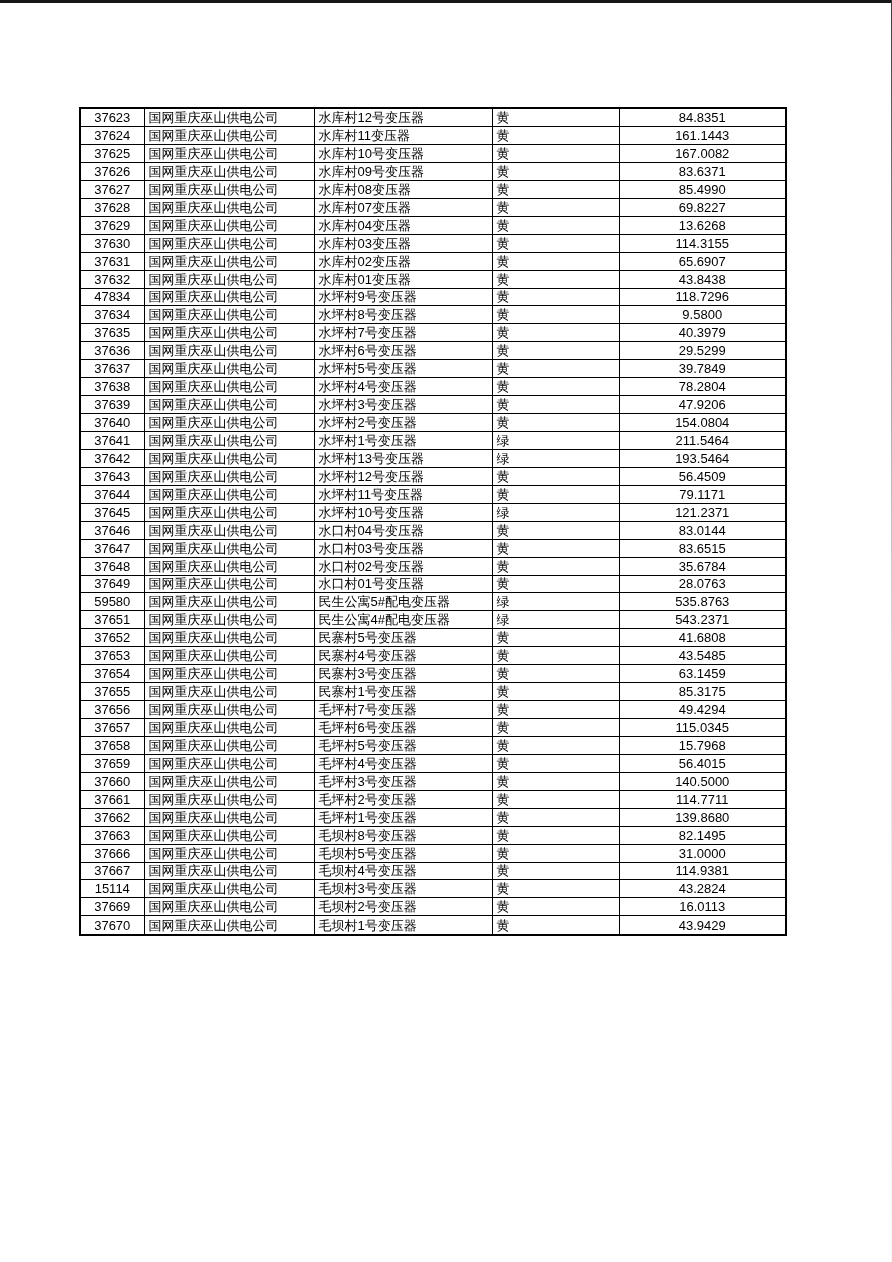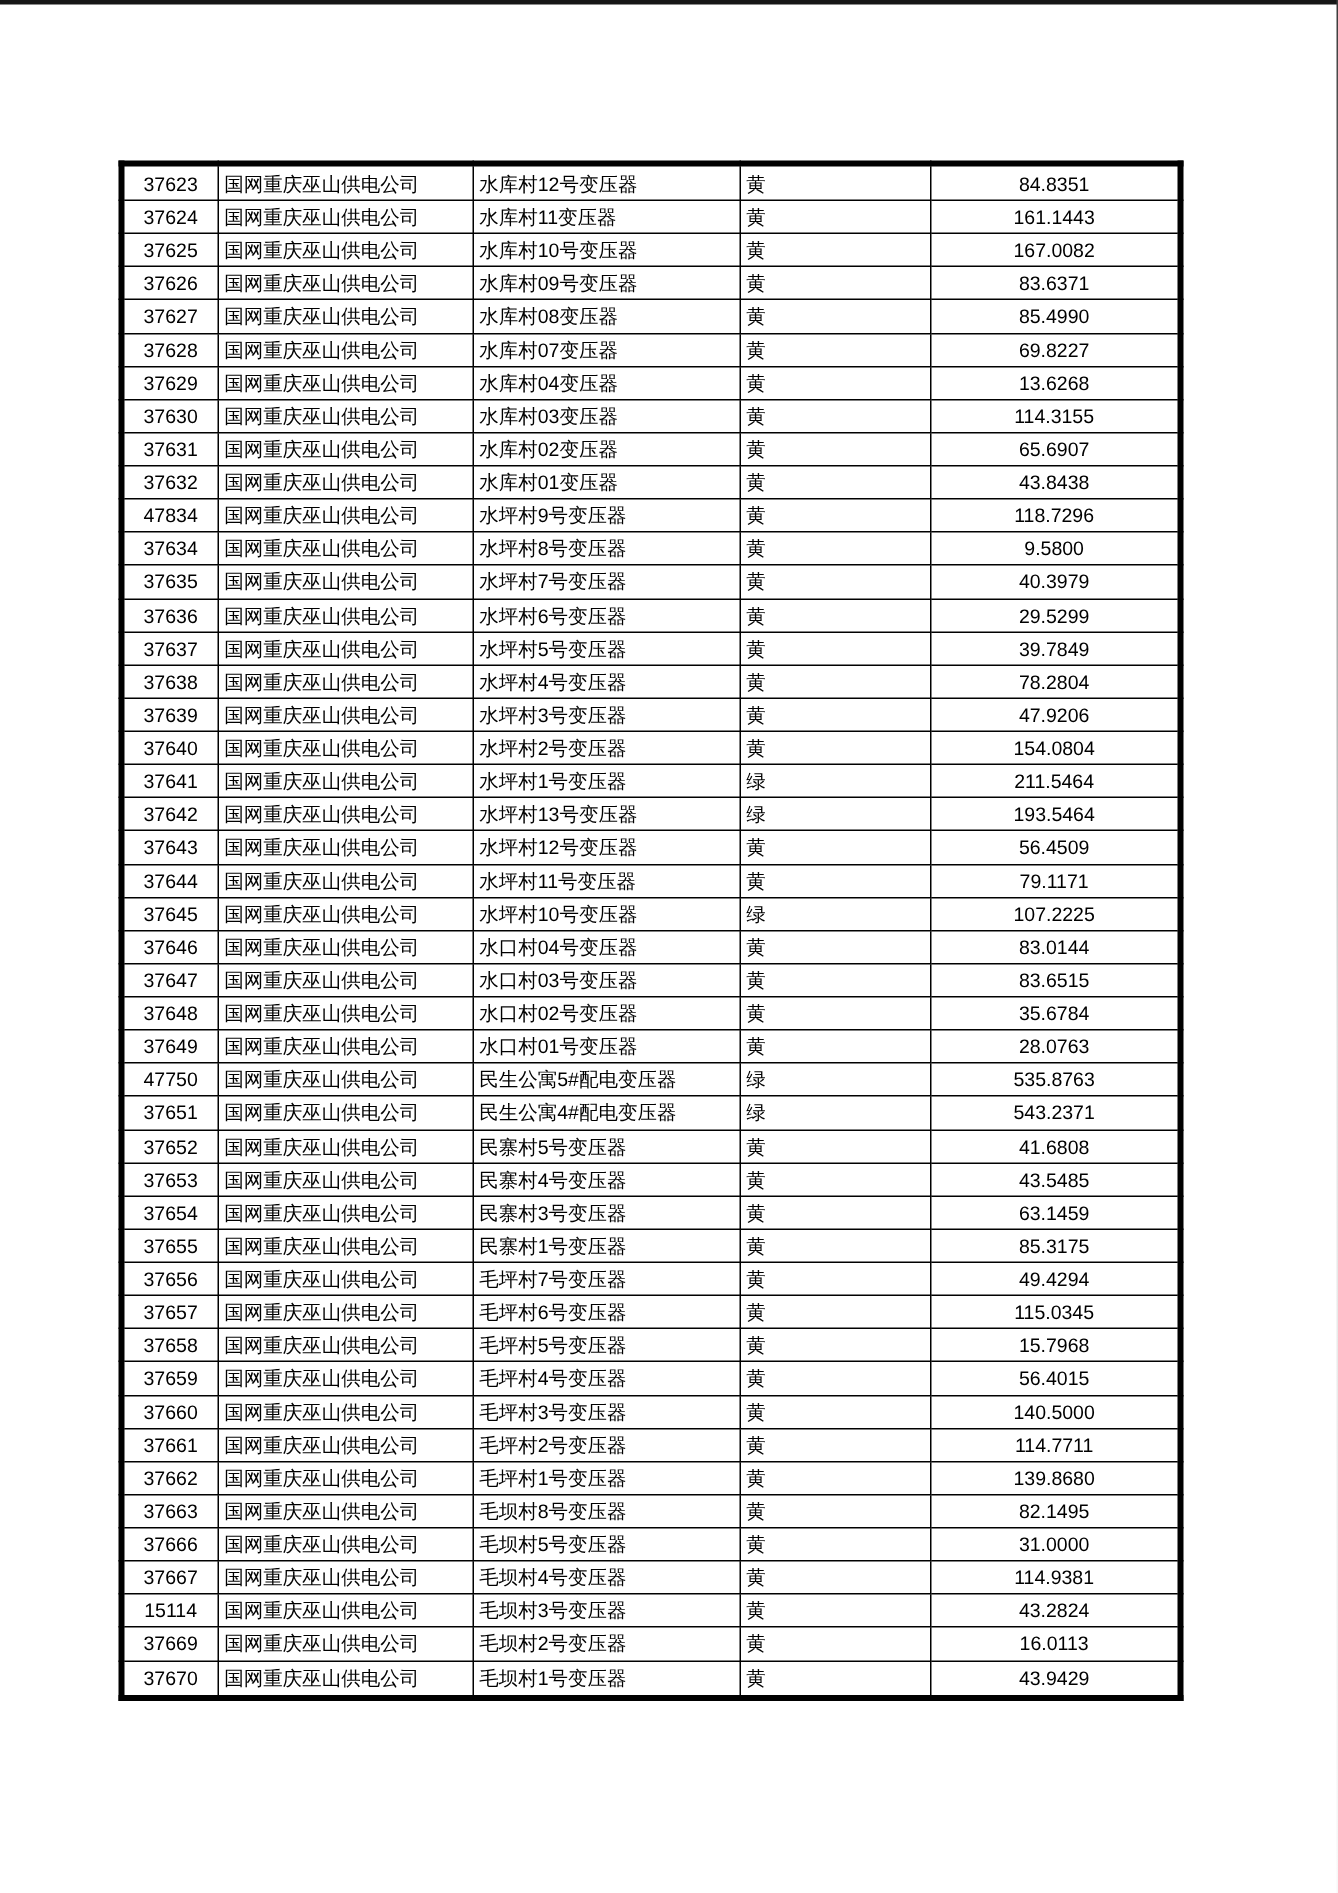--- a/index.html
+++ b/index.html
@@ -31,22 +31,22 @@
   }
   .table-wrap {
     position: absolute;
     left: 79px;
     top: 107px;
   }
   table.data-table {
     border-collapse: collapse;
     table-layout: fixed;
     width: 706px;
-    height: 1027px;
-    border: 4px solid #000000;
+    height: 829px;
+    border: 2px solid #000000;
     padding-left: 12px;
   }
   table.data-table td {
     border: 1px solid #000000;
     font-size: 13px;
     line-height: 1;
     color: #000000;
     padding: 0 2px 0 4px;
     overflow: hidden;
     white-space: nowrap;
@@ -225,21 +225,21 @@
     <td>国网重庆巫山供电公司</td>
     <td>水坪村11号变压器</td>
     <td>黄</td>
     <td class="center">79.1171</td>
   </tr>
         <tr>
     <td class="center">37645</td>
     <td>国网重庆巫山供电公司</td>
     <td>水坪村10号变压器</td>
     <td>绿</td>
-    <td class="center">107.2225</td>
+    <td class="center">121.2371</td>
   </tr>
         <tr>
     <td class="center">37646</td>
     <td>国网重庆巫山供电公司</td>
     <td>水口村04号变压器</td>
     <td>黄</td>
     <td class="center">83.0144</td>
   </tr>
         <tr>
     <td class="center">37647</td>
@@ -256,21 +256,21 @@
     <td class="center">35.6784</td>
   </tr>
         <tr>
     <td class="center">37649</td>
     <td>国网重庆巫山供电公司</td>
     <td>水口村01号变压器</td>
     <td>黄</td>
     <td class="center">28.0763</td>
   </tr>
         <tr>
-    <td class="center">47750</td>
+    <td class="center">59580</td>
     <td>国网重庆巫山供电公司</td>
     <td>民生公寓5#配电变压器</td>
     <td>绿</td>
     <td class="center">535.8763</td>
   </tr>
         <tr>
     <td class="center">37651</td>
     <td>国网重庆巫山供电公司</td>
     <td>民生公寓4#配电变压器</td>
     <td>绿</td>

